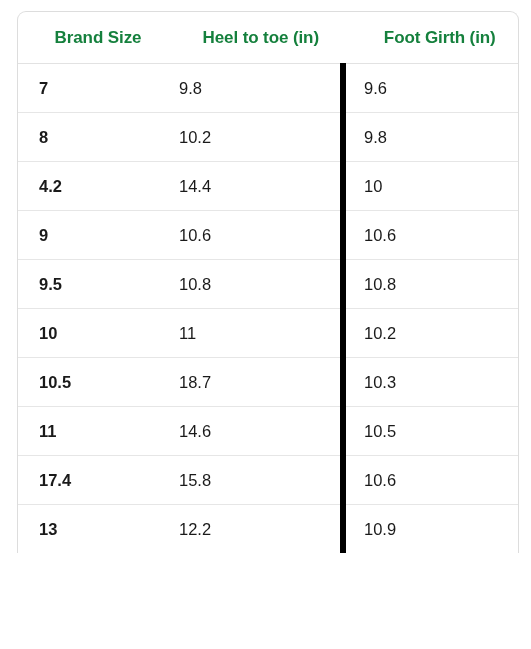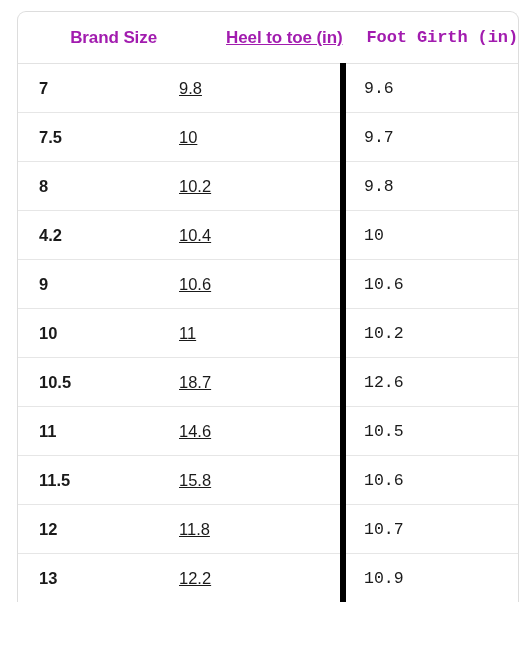--- a/index.html
+++ b/index.html
@@ -32,24 +32,24 @@
     width: 100%;
     border-collapse: collapse;
     table-layout: fixed;
   }
 
   table.size-table col.col-brand { width: 139px; }
   table.size-table col.col-heel  { width: 186px; }
   table.size-table col.col-girth { width: 175px; }
 
   table.size-table thead th {
-    text-align: right;
+    text-align: center;
     font-size: 17px;
     font-weight: bold;
-    color: #a21caf;
+    color: #15803d;
     padding: 0;
     height: 51px;
     vertical-align: middle;
     border-bottom: 1px solid #e2e2e2;
     letter-spacing: -0.1px;
   }
 
   table.size-table tbody td {
     text-align: left;
     font-size: 16.5px;
@@ -59,22 +59,22 @@
     vertical-align: middle;
     border-bottom: 1px solid #e6e6e6;
   }
 
   table.size-table tbody tr:last-child td {
     border-bottom: none;
   }
 
   
   .cell-brand { padding-left: 21px !important; font-weight: bold; }
-  .cell-heel  { padding-left: 22px !important; text-decoration: underline; }
-  .cell-girth { padding-left: 18px !important; font-family: Liberation Mono, monospace; }
+  .cell-heel  { padding-left: 22px !important; }
+  .cell-girth { padding-left: 18px !important; }
 
   
   table.size-table tbody td.cell-girth {
     border-left: 6px solid #000000;
   }
   table.size-table thead th.cell-girth {
     border-left: 1px solid transparent;
   }
 </style>
 </head>
@@ -94,63 +94,58 @@
         <th class="cell-girth">Foot Girth (in)</th>
       </tr>
     </thead>
     <tbody id="table-body">
     <tr>
           <td class="cell-brand">7</td>
           <td class="cell-heel">9.8</td>
           <td class="cell-girth">9.6</td>
         </tr>
         <tr>
-          <td class="cell-brand">7.5</td>
-          <td class="cell-heel">10</td>
-          <td class="cell-girth">9.7</td>
-        </tr>
-        <tr>
           <td class="cell-brand">8</td>
           <td class="cell-heel">10.2</td>
           <td class="cell-girth">9.8</td>
         </tr>
         <tr>
           <td class="cell-brand">4.2</td>
-          <td class="cell-heel">10.4</td>
+          <td class="cell-heel">14.4</td>
           <td class="cell-girth">10</td>
         </tr>
         <tr>
           <td class="cell-brand">9</td>
           <td class="cell-heel">10.6</td>
           <td class="cell-girth">10.6</td>
+        </tr>
+        <tr>
+          <td class="cell-brand">9.5</td>
+          <td class="cell-heel">10.8</td>
+          <td class="cell-girth">10.8</td>
         </tr>
         <tr>
           <td class="cell-brand">10</td>
           <td class="cell-heel">11</td>
           <td class="cell-girth">10.2</td>
         </tr>
         <tr>
           <td class="cell-brand">10.5</td>
           <td class="cell-heel">18.7</td>
-          <td class="cell-girth">12.6</td>
+          <td class="cell-girth">10.3</td>
         </tr>
         <tr>
           <td class="cell-brand">11</td>
           <td class="cell-heel">14.6</td>
           <td class="cell-girth">10.5</td>
         </tr>
         <tr>
-          <td class="cell-brand">11.5</td>
+          <td class="cell-brand">17.4</td>
           <td class="cell-heel">15.8</td>
           <td class="cell-girth">10.6</td>
-        </tr>
-        <tr>
-          <td class="cell-brand">12</td>
-          <td class="cell-heel">11.8</td>
-          <td class="cell-girth">10.7</td>
         </tr>
         <tr>
           <td class="cell-brand">13</td>
           <td class="cell-heel">12.2</td>
           <td class="cell-girth">10.9</td>
         </tr>
       </tbody>
   </table>
 </div>
 

